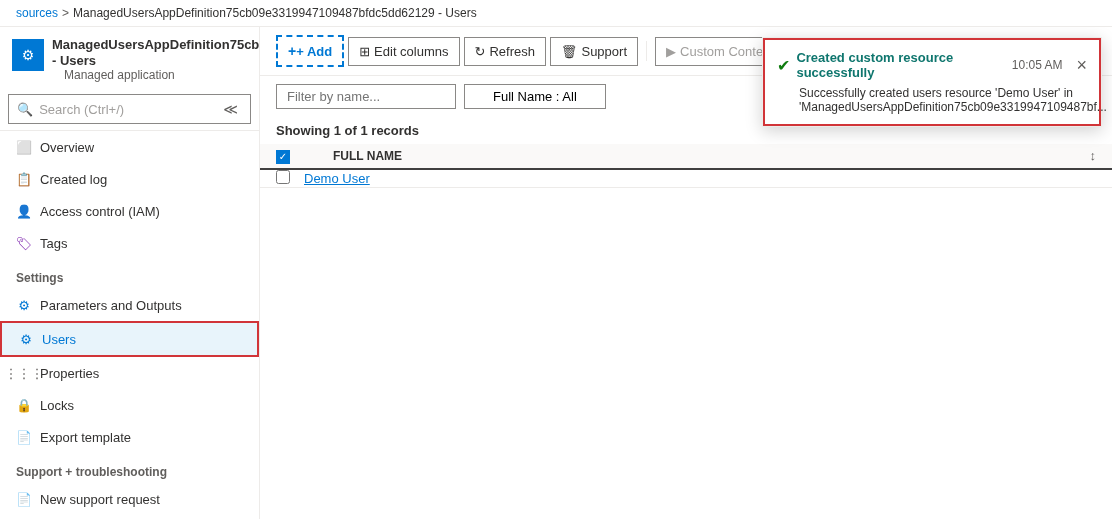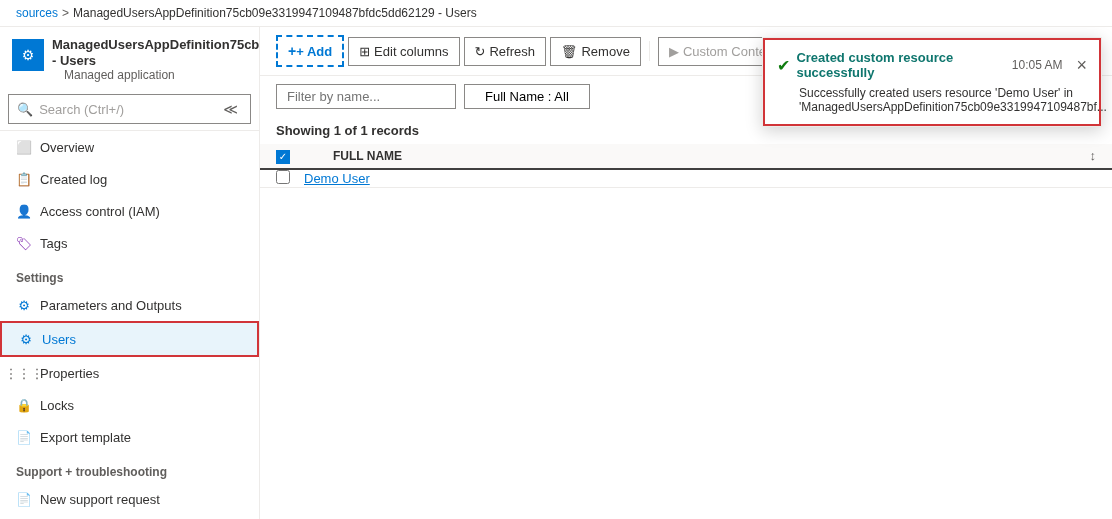--- a/index.html
+++ b/index.html
@@ -39,21 +39,21 @@
     
     .toolbar { display: flex; align-items: center; gap: 4px; padding: 8px 16px; border-bottom: 1px solid #edebe9; }
     .toolbar-btn { display: flex; align-items: center; gap: 4px; padding: 6px 10px; border: 1px solid #8a8886; background: #fff; cursor: pointer; font-size: 13px; color: #323130; }
     .toolbar-btn.primary { border: 2px dashed #0078d4; color: #0078d4; font-weight: 600; }
     .toolbar-btn.disabled { color: #a19f9d; cursor: not-allowed; }
     .toolbar-sep { width: 1px; height: 20px; background: #edebe9; margin: 0 4px; }
 
     
     .filter-bar { display: flex; align-items: center; gap: 8px; padding: 8px 16px; }
     .filter-input { border: 1px solid #8a8886; padding: 4px 10px; font-size: 13px; color: #a19f9d; width: 180px; }
-    .filter-pill { border: 1px solid #8a8886; padding: 4px 20px; font-size: 13px; background: #fff; cursor: pointer; }
+    .filter-pill { border: 1px solid #8a8886; padding: 4px 28px; font-size: 13px; background: #fff; cursor: pointer; }
 
     
     .records-info { padding: 6px 16px; font-size: 13px; font-weight: 600; color: #323130; }
     .table-header-row { display: flex; align-items: center; padding: 4px 16px; border-bottom: 2px solid #404040; background: #faf9f8; gap: 37px; }
     .th-checkbox { width: 20px; }
     .th-label { font-size: 12px; font-weight: 600; color: #323130; flex: 1; }
     .th-sort { color: #605e5c; }
     .table-row { display: flex; align-items: center; padding: 0 16px; border-bottom: 1px solid #edebe9; }
     .td-checkbox { width: 20px; margin-right: 8px; }
     .td-link { color: #0078d4; text-decoration: underline; cursor: pointer; }
@@ -162,21 +162,21 @@
         <button class="toolbar-btn">
           <span>⊞</span>
           <span>Edit columns</span>
         </button>
         <button class="toolbar-btn">
           <span>↻</span>
           <span>Refresh</span>
         </button>
         <button class="toolbar-btn">
           <span>🗑</span>
-          <span>Remove</span>
+          <span>Support</span>
         </button>
         <div class="toolbar-sep"></div>
         <button class="toolbar-btn disabled">
           <span>▶</span>
           <span>Custom Context Action</span>
         </button>
       </div>
 
       <div class="filter-bar">
         <input class="filter-input" type="text" placeholder="Filter by name..." style="">

